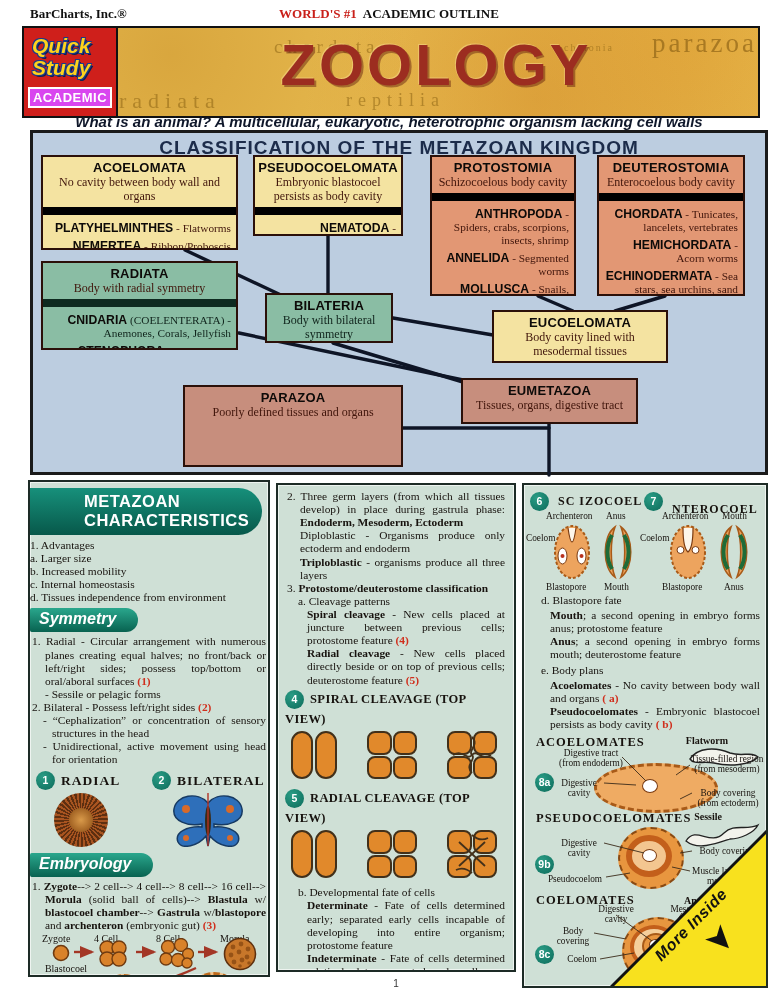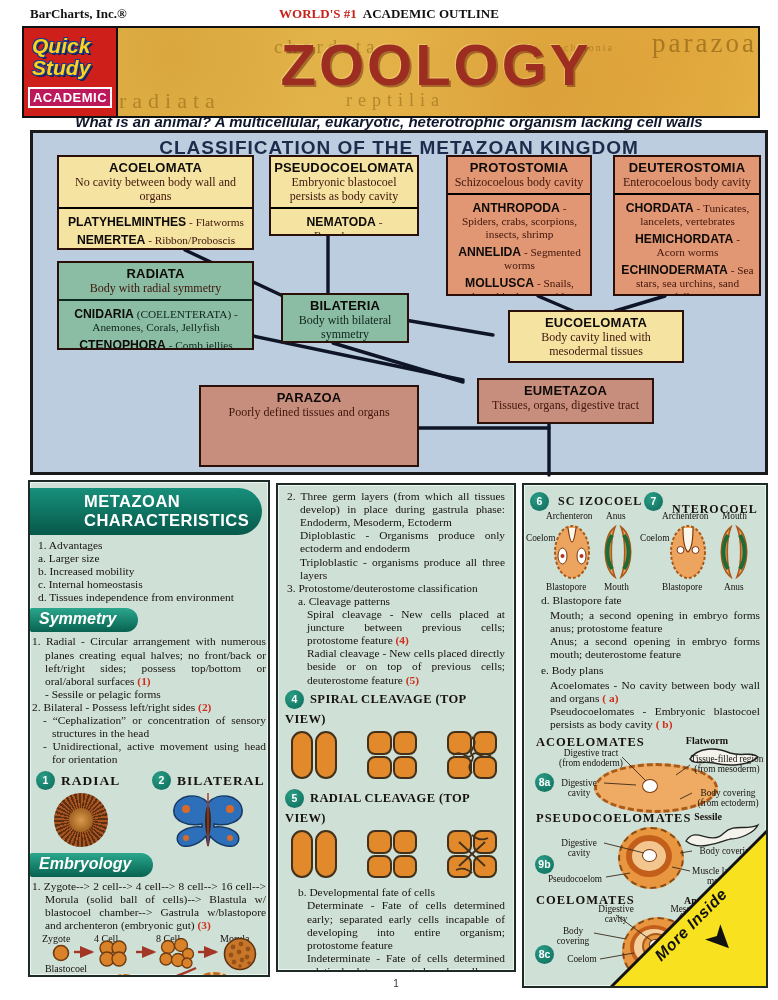--- a/index.html
+++ b/index.html
@@ -13,67 +13,67 @@
   
   .banner{position:absolute;left:22px;top:26px;width:734px;height:88px;border:2px solid #111;
           background:radial-gradient(circle at 20% 30%,rgba(190,130,30,.35),transparent 40%),
                      radial-gradient(circle at 70% 80%,rgba(200,120,30,.3),transparent 45%),
                      radial-gradient(circle at 90% 20%,rgba(220,150,40,.4),transparent 50%),#e7ba4f;}
   .logo{position:absolute;left:0;top:0;width:92px;height:88px;background:#cf1f1b;border-right:2px solid #111;}
   .logo-q,.logo-s{font:italic bold 21px "Liberation Sans",sans-serif;color:#ffd21c;margin-left:8px;line-height:1.05;
           text-shadow:-1px -1px 0 #1a3a8c,1px -1px 0 #1a3a8c,-1px 1px 0 #1a3a8c,1px 1px 0 #1a3a8c,2px 2px 0 #0c2050;}
   .logo-q{margin-top:7px;} 
   .logo-a{margin:8px 4px 0 4px;border:2px solid #fff;text-align:center;color:#fff;
-          font:bold 13px/17px "Liberation Sans",sans-serif;letter-spacing:.5px;background:#be185d;}
+          font:bold 13px/17px "Liberation Sans",sans-serif;letter-spacing:.5px;background:#d946ef;}
   .banner-title{position:absolute;left:92px;top:8px;width:640px;text-align:center;
           font:800 58px/1 "Liberation Sans",sans-serif;letter-spacing:3px;color:#9c2d20;
           text-shadow:2px 2px 0 rgba(92,22,10,.45),-1px -1px 0 rgba(255,230,160,.4);}
   .bw{position:absolute;color:rgba(140,100,20,.55);font-family:"Liberation Serif",serif;}
   .bw1{left:250px;top:8px;font-size:19px;letter-spacing:5px;}
   .bw2{left:540px;top:14px;font-size:10px;letter-spacing:2px;}
   .bw3{left:628px;top:0px;font-size:27px;letter-spacing:3px;color:rgba(150,105,25,.75);}
   .bw4{left:95px;top:60px;font-size:22px;letter-spacing:6px;}
   .bw5{left:322px;top:62px;font-size:18px;letter-spacing:6px;}
   .tagline{position:absolute;left:0;top:113px;width:100%;text-align:center;
            font:italic bold 15px "Liberation Sans",sans-serif;color:#0f172a;}
   
   .clspanel{position:absolute;left:30px;top:130px;width:738px;height:345px;background:#bccde0;
             border:3px solid #1a1a1a;box-sizing:border-box;}
   .clstitle{position:absolute;left:0;top:4px;width:100%;text-align:center;
             font:bold 19px "Liberation Sans",sans-serif;letter-spacing:1px;color:#1c2c4a;}
   .clslines{position:absolute;left:0;top:0;width:738px;height:345px;}
-  .cbox{position:absolute;border:2px solid #2b1009;box-sizing:border-box;text-align:center;overflow:hidden;margin-left:16px;}
+  .cbox{position:absolute;border:2px solid #2b1009;box-sizing:border-box;text-align:center;overflow:hidden;}
   .c-yellow{background:#f4e3a1;}
   .c-salmon{background:#e29774;}
   .c-mauve{background:#c78e7d;}
   .c-teal{background:#8abda4;}
   .bt{font:bold 13px "Liberation Sans",sans-serif;color:#0d0a08;padding-top:3px;letter-spacing:.2px;}
   .bs{font:12px/1.15 "Liberation Serif",serif;color:#40150b;padding:1px 4px 3px 4px;}
-  .be{border-top:2px solid #000000;text-align:center;padding:2px 5px 2px 6px;}
+  .be{border-top:8px solid #000000;text-align:right;padding:2px 5px 2px 6px;}
   .en{margin:4px 0;font:11.3px/1.15 "Liberation Serif",serif;color:#40150b;}
   .en b{font-family:"Liberation Sans",sans-serif;font-size:12.2px;color:#0d0a08;}
   
   .panel{position:absolute;background:#cfe0d6;border:2.5px solid #1d2b26;box-sizing:border-box;
          overflow:hidden;box-shadow:inset 0 0 0 1px #eef4f0;}
   #col1{left:28px;top:480px;width:242px;height:497px;}
   #col2{left:276px;top:483px;width:240px;height:489px;padding:5px 7px;}
   #col3{left:522px;top:483px;width:246px;height:505px;}
   .c1head{margin:6px 6px 4px 0;background:linear-gradient(180deg,#17907b,#07584a);color:#fff;
           font:bold 16.5px/1.15 "Liberation Sans",sans-serif;padding:4px 8px 5px 54px;
           border-radius:0 26px 26px 0;letter-spacing:.5px;}
   .t{font:11.4px/1.15 "Liberation Serif",serif;color:#17120e;text-align:justify;margin:0 2px;}
-  .adv{margin-left:8px;}
+  .adv{margin-left:0;}
   .pill{display:inline-block;background:linear-gradient(180deg,#2aa78d,#086250);color:#fff;
         font:italic bold 16px/1 "Liberation Sans",sans-serif;padding:3px 22px 5px 9px;
         border-radius:2px 14px 14px 2px;margin:4px 0 3px 0;}
   .h0{padding-left:13px;text-indent:-13px;}
   .h1{padding-left:13px;}
   .ha{padding-left:20px;text-indent:-9px;}
   .h2{padding-left:20px;}
-  .seg-b{font-weight:normal;}
+  .seg-b{font-weight:bold;}
   .seg-r{font-weight:bold;color:#d02f1d;}
   .bdg{display:inline-block;width:19px;height:19px;border-radius:50%;flex:none;
        background:radial-gradient(circle at 35% 30%,#2a9c85,#0c6b5a);color:#fff;
        font:bold 10.5px/19px "Liberation Sans",sans-serif;text-align:center;vertical-align:middle;}
   
   .figrow{display:flex;margin:4px 0 0 6px;height:78px;}
   .fighalf{width:50%;position:relative;}
   .figcap{font:bold 13.5px "Liberation Serif",serif;letter-spacing:1px;margin-left:6px;vertical-align:middle;}
   .radimg{position:absolute;left:18px;top:22px;width:54px;height:54px;border-radius:50%;
           background:repeating-conic-gradient(#a85420 0deg 5deg,#5e2f10 5deg 10deg);}

